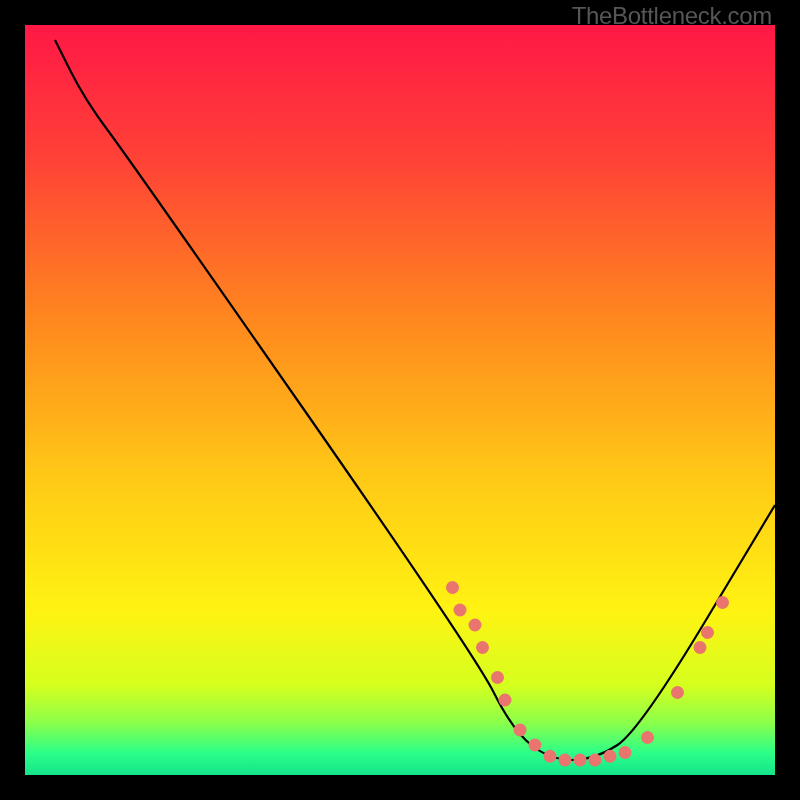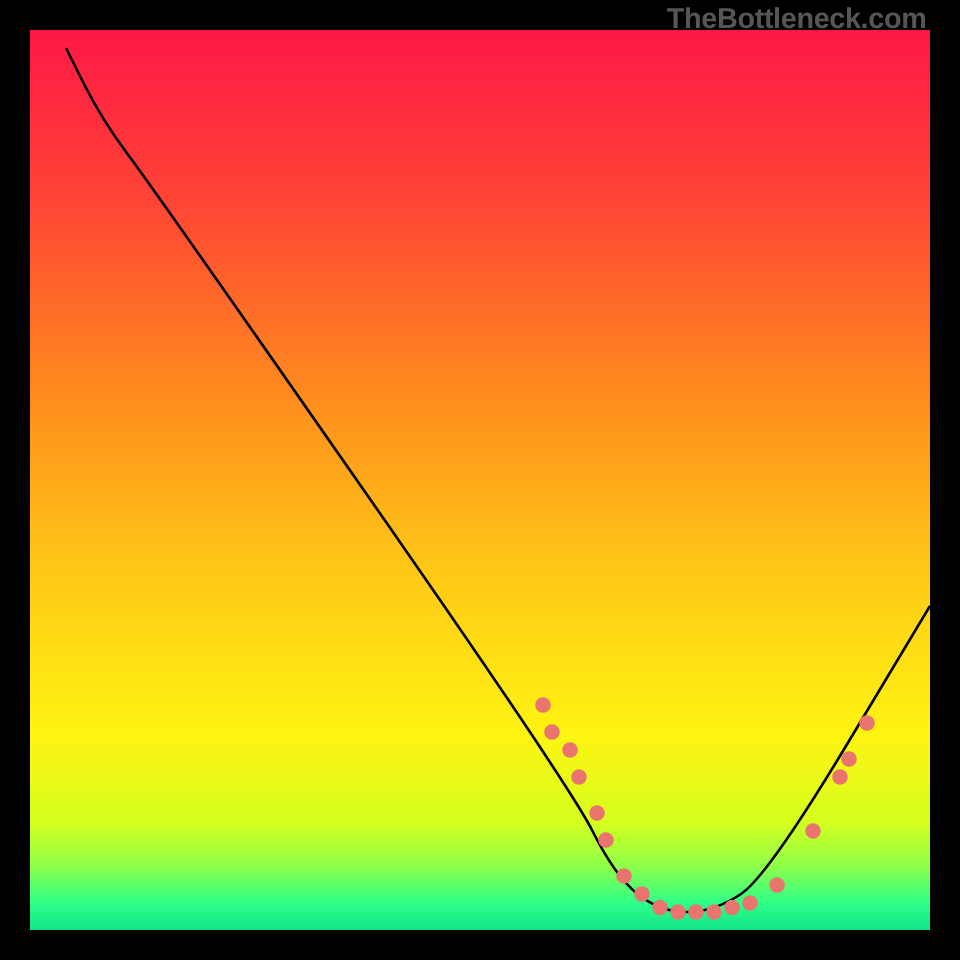--- a/index.html
+++ b/index.html
@@ -16,21 +16,21 @@
     top: 25px;
     width: 750px;
     height: 750px;
   }
   .watermark {
     position: absolute;
     top: 2px;
     right: 28px;
     font-family: Arial, Helvetica, sans-serif;
     font-size: 24px;
-    font-weight: 700;
+    font-weight: 400;
     color: #565656;
     letter-spacing: -0.3px;
   }
   svg {
     display: block;
   }
 </style>
 </head>
 <body>
 

